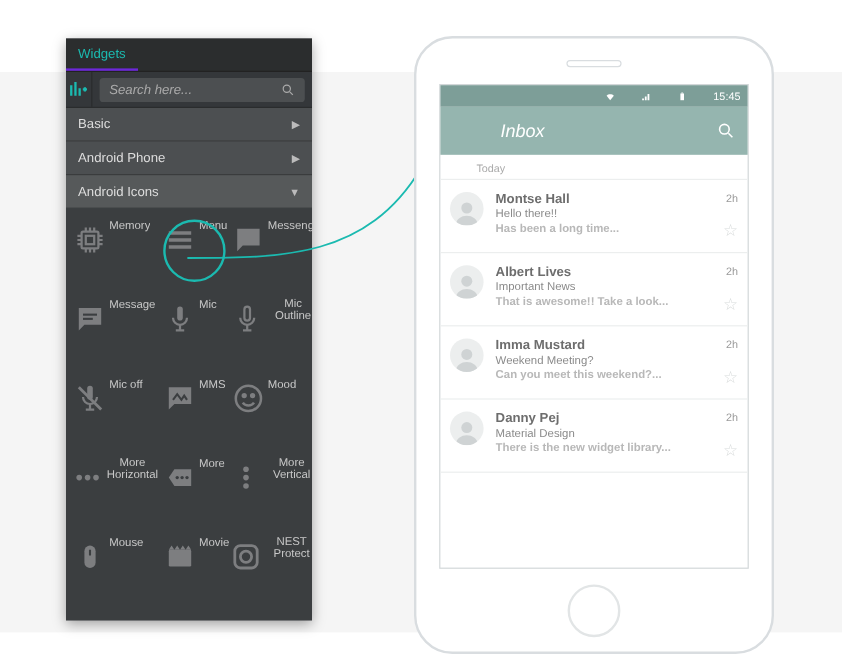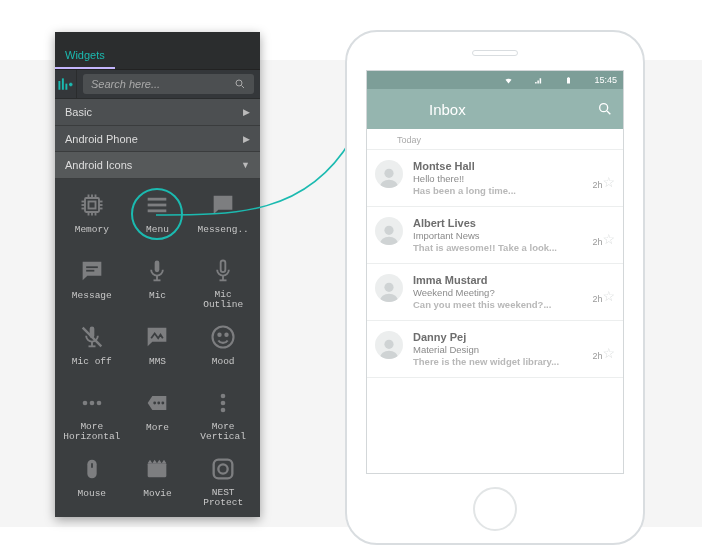--- a/index.html
+++ b/index.html
@@ -31,24 +31,24 @@
     display: flex; flex-direction: column;
     font-size: 11px;
     overflow: hidden;
   }
   .tab-strip {
     background: #2b2d2e;
     border-bottom: 1px solid #222;
   }
   .tab {
     display: inline-block;
-    padding: 17px 10px 6px;
+    padding: 7px 10px 6px;
     color: #1bbab0;
     font-size: 11px;
-    border-bottom: 2px solid #c4b5fd;
+    border-bottom: 2px solid #6d28d9;
   }
   .toolbar-row {
     display: flex; align-items: center;
     height: 30px;
     background: #34373a;
     border-bottom: 1px solid #2a2c2d;
   }
   .tb-icon {
     width: 40px; height: 100%;
     display: flex; align-items: center; justify-content: center;
@@ -92,25 +92,24 @@
   .icon-grid {
     display: grid;
     grid-template-columns: repeat(3, 1fr);
     padding: 6px 4px;
     gap: 4px 0;
     background: #3b3e40;
     flex: 1;
     align-content: start;
   }
   .icon-cell {
-    display: flex; flex-direction: column; align-items: center; justify-content: flex-start;
+    display: flex; flex-direction: row; justify-content: flex-start;
     height: 62px;
     cursor: pointer;
     position: relative;
-    font-family: Liberation Mono, monospace;
   }
   .icon-box {
     width: 32px; height: 32px;
     display: flex; align-items: center; justify-content: center;
     color: #7d7e80;
     margin-top: 4px;
   }
   .icon-box svg { width: 28px; height: 28px; }
   .icon-label {
     margin-top: 3px;
@@ -176,21 +175,21 @@
   }
   .status-bar svg { width: 9px; height: 9px; fill: #fff; }
   .app-bar {
     height: 40px;
     background: #95b5af;
     display: flex; align-items: center;
     padding: 0 10px;
     color: #fff;
     font-size: 15px;
   }
-  .app-bar-title { flex: 1; margin-left: 52px; }
+  .app-bar-title { flex: 1; margin-left: 40px; font-style: italic; }
   .app-bar .sicon { color: #fff; }
   .day-label {
     font-size: 9px; color: #aaa;
     padding: 6px 10px 4px 30px;
     border-bottom: 1px solid #eceeee;
   }
   .mail-row {
     display: flex; align-items: flex-start;
     padding: 10px 8px 10px 8px;
     border-bottom: 1px solid #eceeee;
@@ -201,21 +200,21 @@
     background: #eceeee;
     margin-right: 10px;
     display: flex; align-items: flex-end; justify-content: center;
     overflow: hidden;
   }
   .avatar svg { width: 22px; height: 22px; fill: #cfd3d4; }
   .mail-body { flex: 1; min-width: 0; }
   .mail-from { font-size: 11px; font-weight: 600; color: #6d6d6d; }
   .mail-subj { font-size: 9.5px; color: #8a8a8a; margin-top: 1px; }
   .mail-prev { font-size: 9.5px; color: #b8b8b8; margin-top: 1px; white-space: nowrap; overflow:hidden; text-overflow: ellipsis; font-weight: bold;}
-  .mail-side { display:flex; flex-direction: row; align-items: flex-end; }
+  .mail-side { display:flex; flex-direction: column; align-items: flex-end; }
   .mail-time { font-size: 9px; color: #9a9a9a; }
   .star { margin-top: 14px; color: #d9dcdc; font-size: 14px; }
   .home-btn {
     position: absolute;
     bottom: 12px; left: 50%;
     width: 44px; height: 44px;
     border: 2px solid #e2e5e6;
     border-radius: 50%;
     transform: translateX(-50%);
   }

